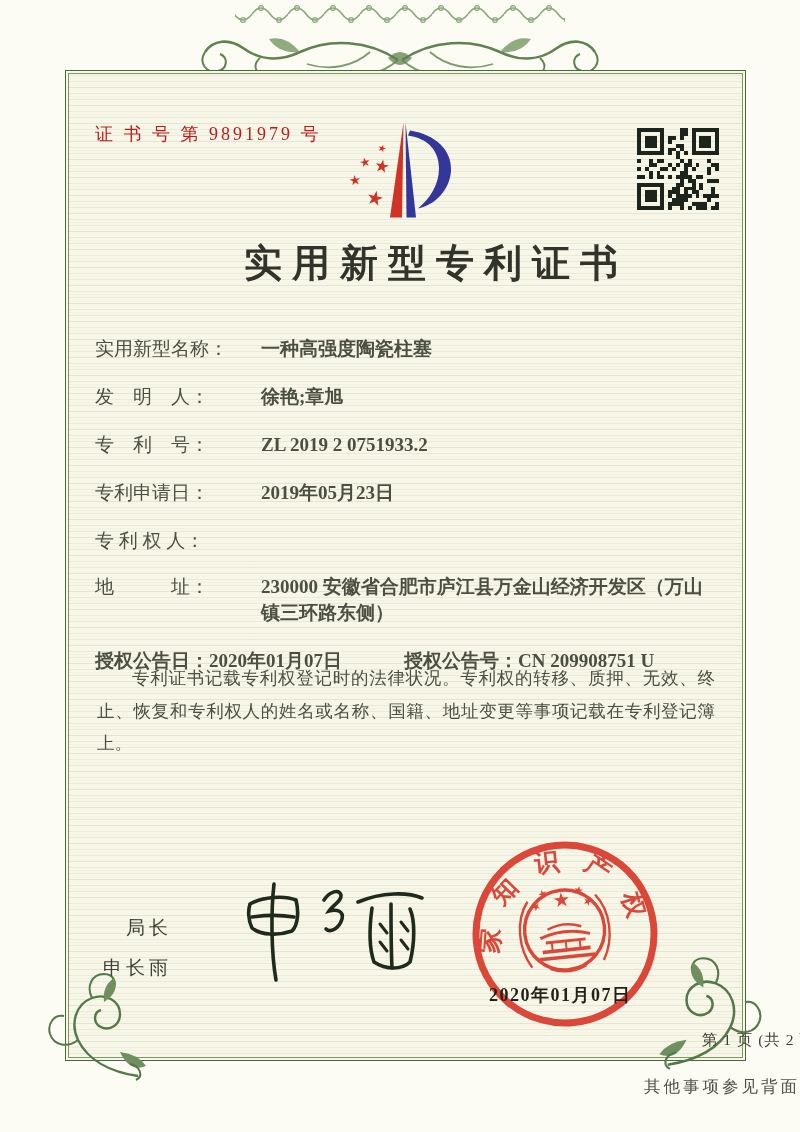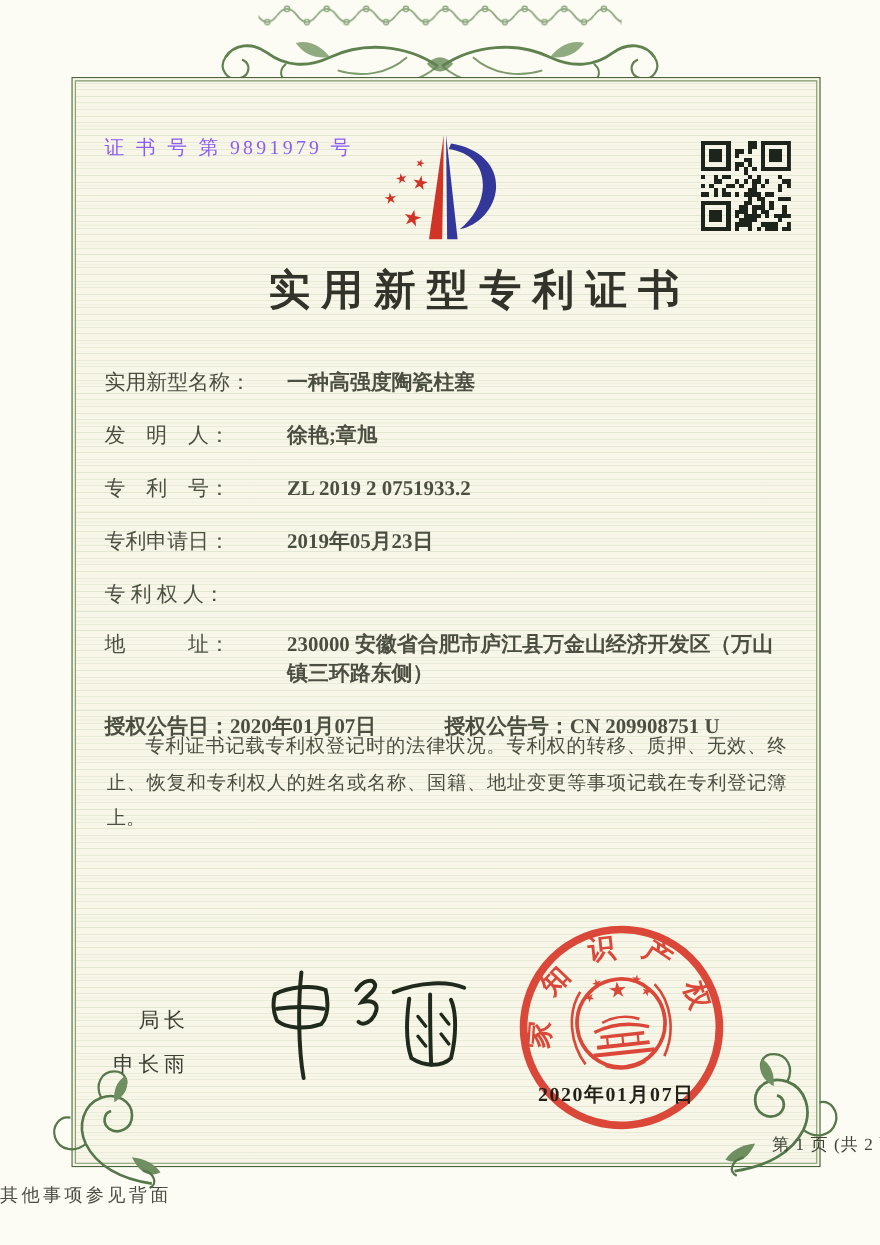--- a/index.html
+++ b/index.html
@@ -13,38 +13,38 @@
   
   .frame{
     left:65px;top:70px;width:679px;height:989px;
     border:1px solid #49663f;
     box-shadow:inset 0 0 0 2px #f8f6e7, inset 0 0 0 3px #7d9768;
     background:
       repeating-linear-gradient(0deg, rgba(150,178,120,.16) 0 1px, transparent 1px 6px),
       repeating-linear-gradient(0deg, rgba(150,178,120,.07) 0 1px, transparent 1px 9px),
       #f8f6e8;
   }
-  .cert-no{left:95px;top:122px;font-size:18px;letter-spacing:3px;color:#8b5cf6;}
+  .cert-no{left:95px;top:122px;font-size:18px;letter-spacing:3px;color:#b91c1c;}
   .title{left:65px;top:238px;width:742px;text-align:center;
     font-size:38px;font-weight:700;letter-spacing:10px;color:#32342b;}
   .fields{left:95px;top:338px;width:622px;font-size:19px;line-height:22px;}
   .frow{display:flex;margin-bottom:24px;gap:28px;}
   .flabel{flex:0 0 138px;white-space:nowrap;}
   .fvalue{flex:1;max-width:496px;line-height:26px;margin-top:-2px;font-weight:bold;}
   .grant{display:flex;margin-top:2px;font-weight:bold;}
   .grant .sep{width:62px;}
   .paras{left:97px;top:662px;width:618px;font-size:17.5px;line-height:1.86;text-align:justify;}
   .paras p{margin:0;text-indent:2em;}
   .director{left:103px;top:915px;font-size:19px;letter-spacing:4px;color:#3c4034;}
   .director div{margin-bottom:14px;text-align:right;}
   .sig{left:222px;top:876px;width:208px;height:112px;}
   .seal{left:467px;top:836px;width:196px;height:196px;opacity:.92;}
   .seal-date{left:489px;top:983px;font-size:18px;letter-spacing:1.5px;color:#231f19;font-weight:600;}
   .page-no{left:65px;top:1030px;width:757px;text-align:right;font-size:15.5px;letter-spacing:1px;color:#3e4136;}
-  .back-note{left:0;top:1076px;width:800px;text-align:left;font-size:16.5px;letter-spacing:3px;color:#4b4f42;}
+  .back-note{left:0;top:1076px;width:800px;text-align:right;font-size:16.5px;letter-spacing:3px;color:#4b4f42;}
   .logo{left:332px;top:110px;width:140px;height:116px;}
   .qr{left:637px;top:128px;width:82px;height:82px;}
   .orn-top{left:0;top:0;width:800px;height:100px;}
   .orn-bl{left:40px;top:968px;width:115px;height:115px;}
   .orn-br{left:650px;top:952px;width:120px;height:120px;transform:scaleX(-1);}
 </style>
 </head>
 <body>
 
 <svg class="abs orn-top" viewBox="0 0 800 100" aria-hidden="true">

